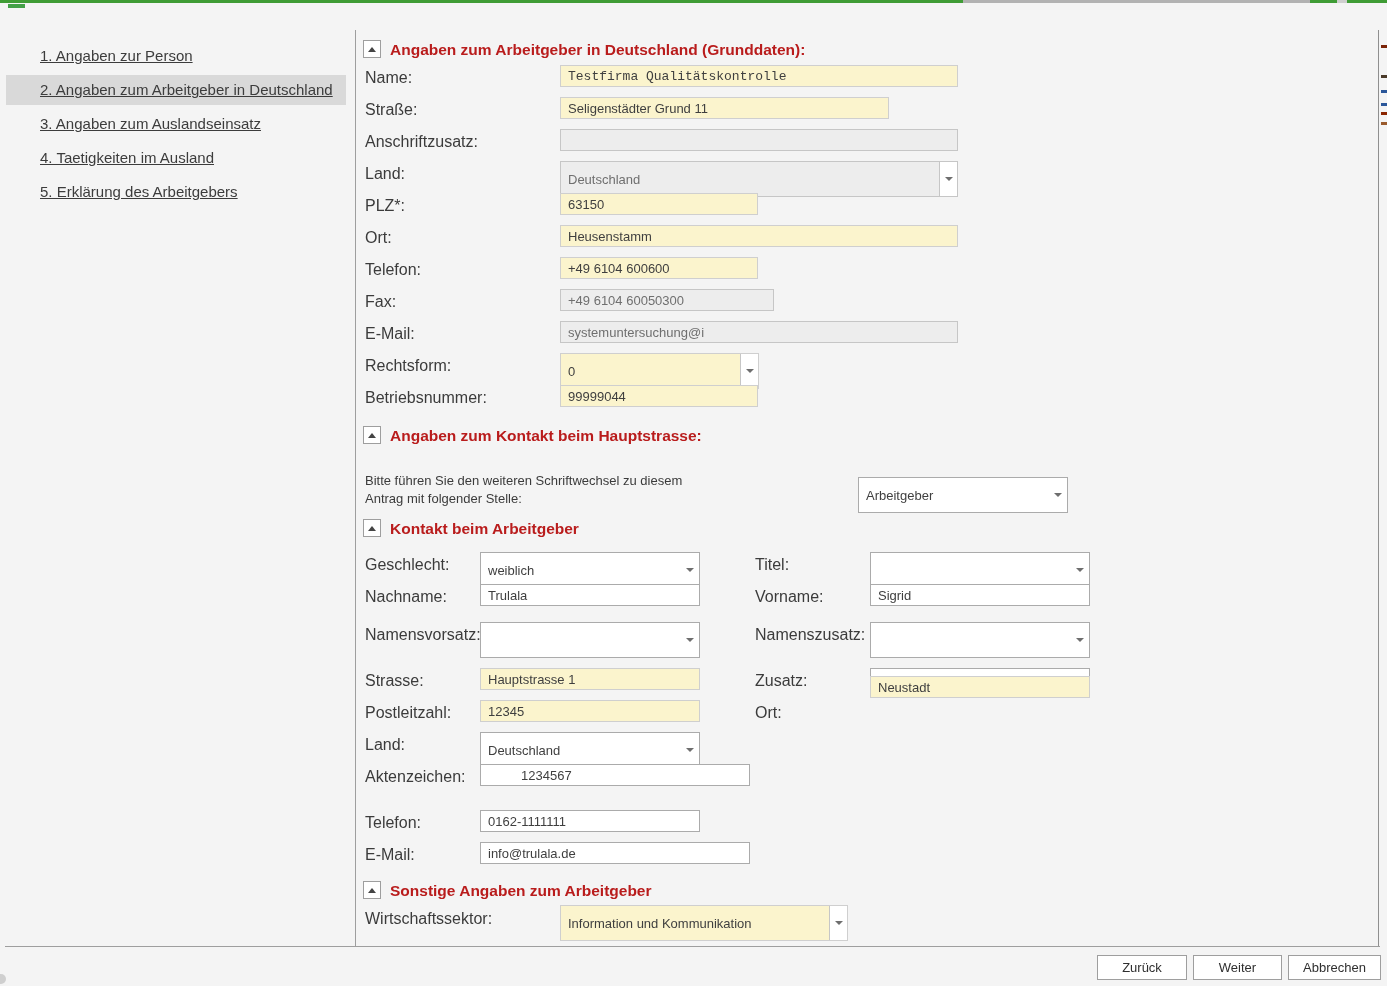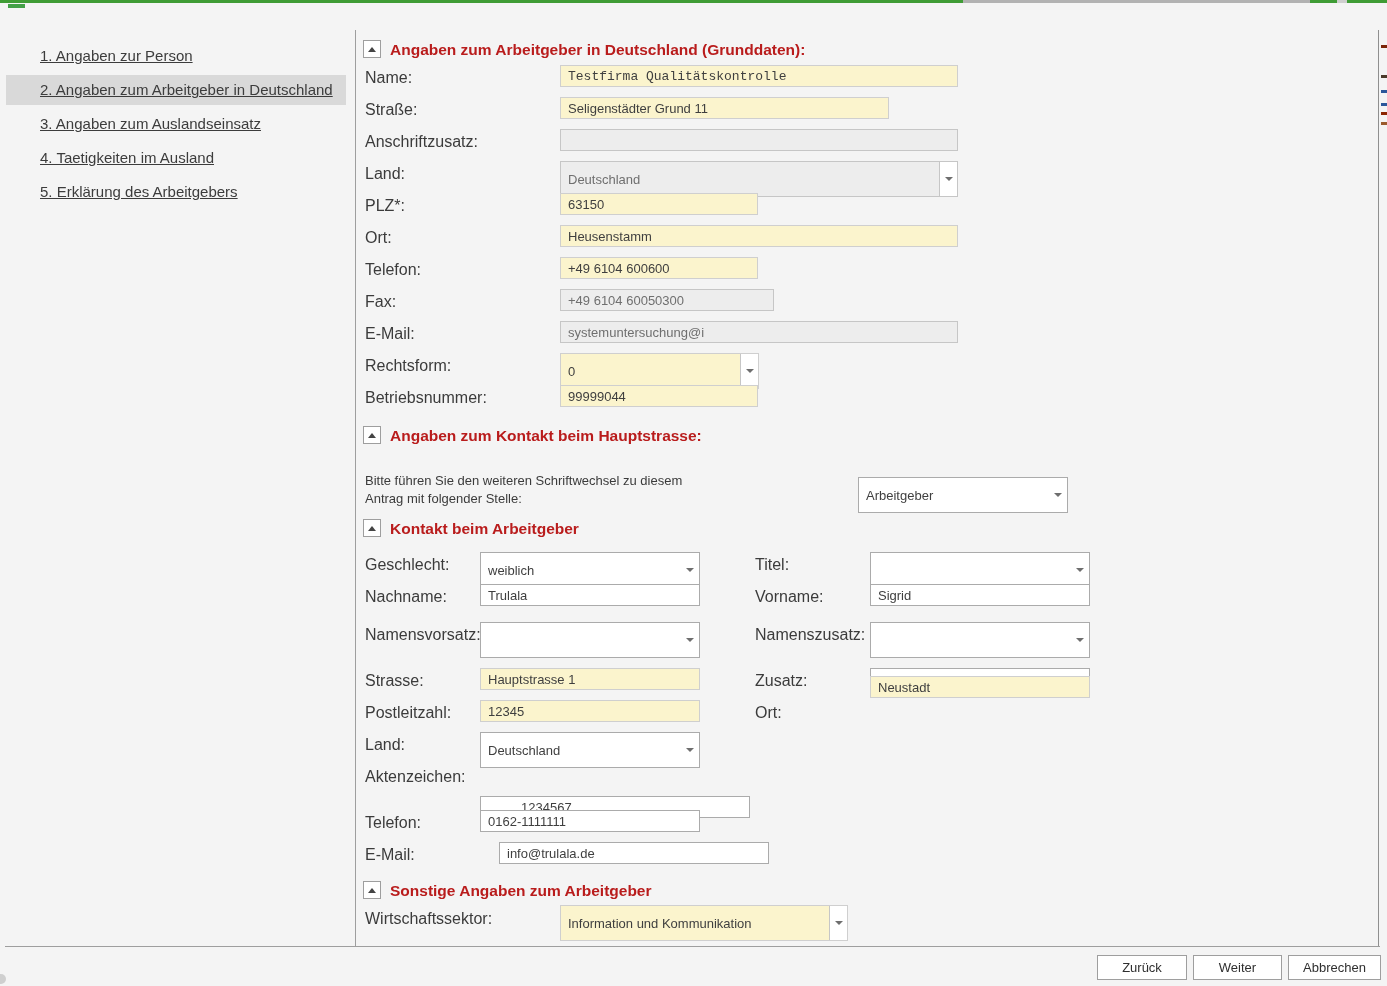--- a/index.html
+++ b/index.html
@@ -216,27 +216,27 @@
 
   <label class="lbl" style="top:736px">Land:</label>
   <div class="combo" style="left:480px; top:732px; width:220px">
     <span class="combo-text">Deutschland</span>
     <span class="combo-arrow">
         <span class="tri-down"></span>
       </span>
   </div>
 
   <label class="lbl" style="top:768px">Aktenzeichen:</label>
-  <input class="inp" style="left: 480px; top: 796px; width: 270px; padding-left: 40px;" value="1234567">
+  <input class="inp" style="left: 480px; top: 764px; width: 270px; padding-left: 40px;" value="1234567">
 
   <label class="lbl" style="top:814px">Telefon:</label>
   <input class="inp" style="left: 480px; top: 810px; width: 220px;" value="0162-1111111">
 
   <label class="lbl" style="top:846px">E-Mail:</label>
-  <input class="inp" style="left: 480px; top: 842px; width: 270px; margin-left: 19px;" value="info@trulala.de">
+  <input class="inp" style="left: 480px; top: 842px; width: 270px;" value="info@trulala.de">
 
   <button class="collapse-btn" style="left:363px; top:881px">
     <span class="tri-up"></span>
   </button>
   <div class="sec-title" style="left:390px; top:882px">Sonstige Angaben zum Arbeitgeber</div>
 
   <label class="lbl" style="top:910px">Wirtschaftssektor:</label>
   <div class="combo yellow" style="left:560px; top:905px; width:288px">
     <span class="combo-text">Information und Kommunikation</span>
     <span class="combo-arrow boxed">

